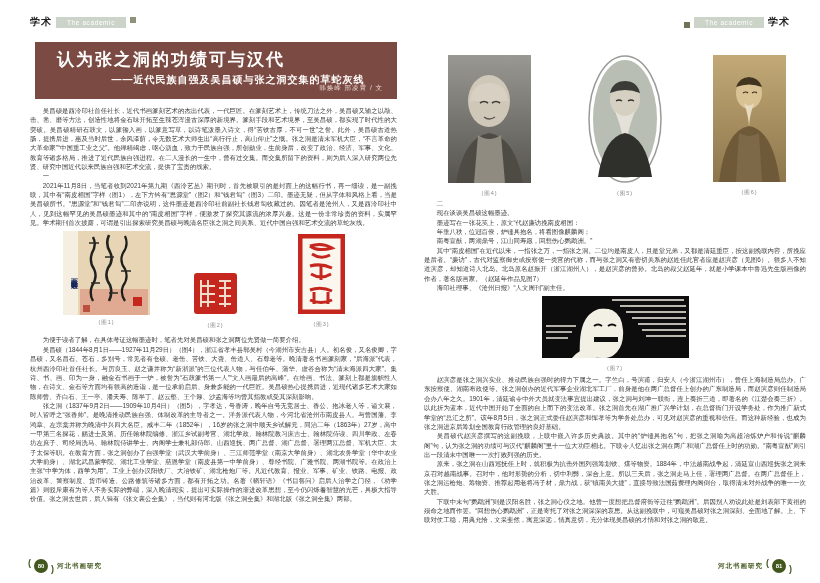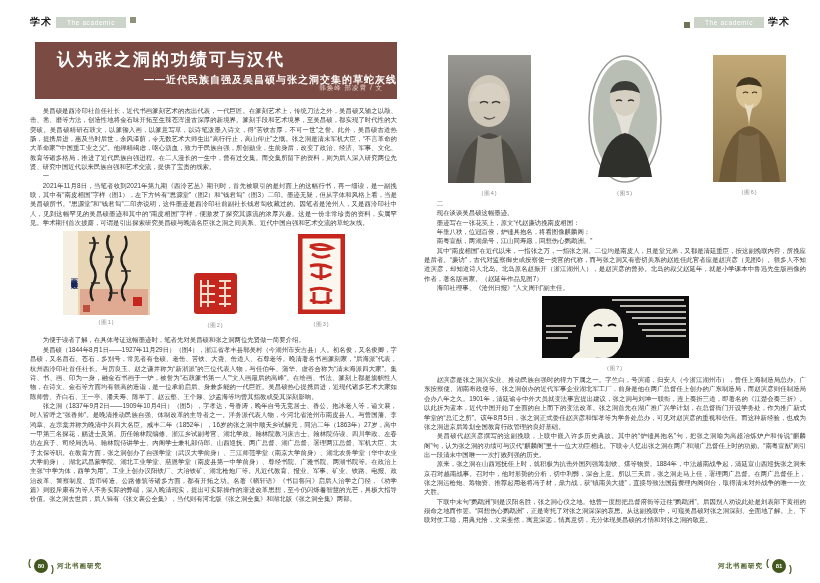--- a/index.html
+++ b/index.html
@@ -14,21 +14,21 @@
   .hdr-right { right:30px; }
   .hdr-cn { font-family:"Liberation Serif", serif; font-weight:bold; font-size:10px; color:#222; letter-spacing:1px; }
   .hdr-band { position:relative; width:70px; height:11px; background:#ccd3c8; color:#ffffff;
               font-size:6.5px; line-height:11px; text-align:center; letter-spacing:0.6px; }
   .hdr-sq { width:6px; height:6px; background:#8d947a; margin-bottom:5px; }
   .hdr-sq.dark { background:#6e7455; margin-bottom:0; margin-top:5px; }
   
   .title-box { position:absolute; left:35px; top:42px; width:362px; height:57px; background:#7b4a42; }
   .title-main { position:absolute; left:22px; top:6px; font-family:"Liberation Serif", serif;
                 font-weight:bold; font-size:17px; color:#ffffff; letter-spacing:2px; }
-  .title-sub { position:absolute; left:0; right:0; top:31px; text-align:right; padding-left:44px;
+  .title-sub { position:absolute; left:0; right:0; top:31px; text-align:center; padding-left:44px;
                font-weight:bold; font-size:10px; color:#fdfbfa; letter-spacing:1px; }
   .title-by { position:absolute; right:14px; bottom:6px; font-size:6.5px; color:#e6d6d0; letter-spacing:1px; }
   
   .bodytext { position:absolute; font-size:6.4px; line-height:9.35px; text-align:justify; color:#3b3b3b; }
   .body-left  { left:30px;  top:106px; width:367px; }
   .body-right { left:424px; top:199px; width:382px; }
   .bodytext p { text-indent:2em; margin:0; }
   .secmark { text-indent:2em; margin:1px 0; }
   
   .figrow-left { position:relative; height:102px; margin:4px 0 2px; }

